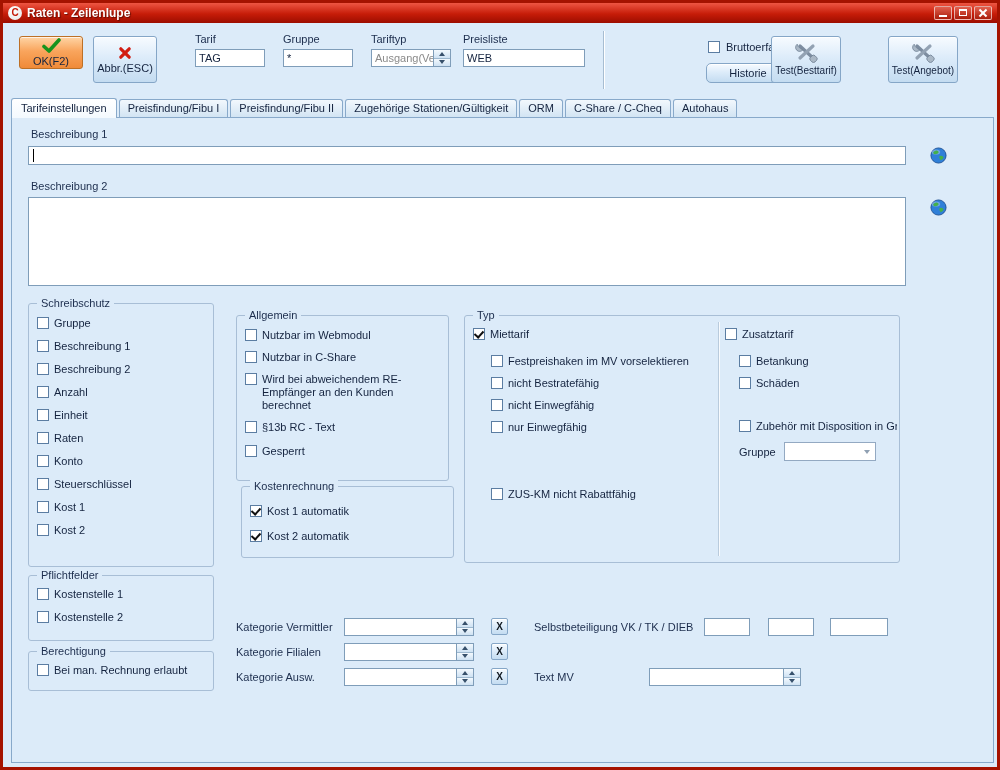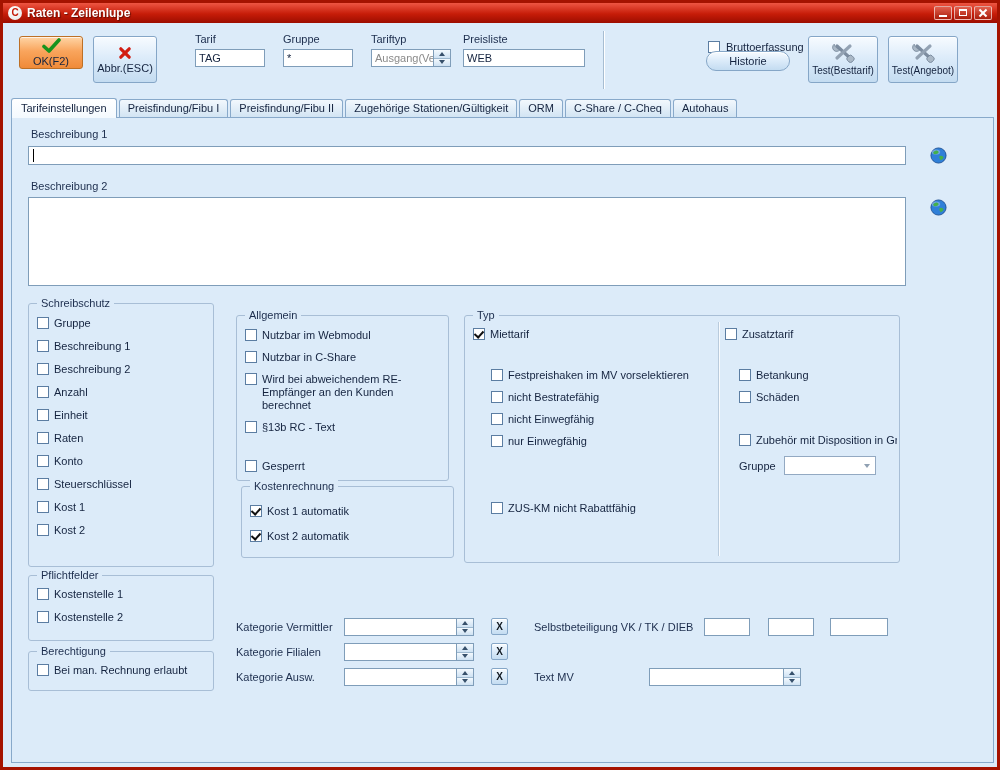--- a/index.html
+++ b/index.html
@@ -16,41 +16,41 @@
   .g-x1,.g-x2{position:absolute;left:50%;top:50%;width:10px;height:2px;background:#fff;}
   .g-x1{transform:translate(-50%,-50%) rotate(45deg);}
   .g-x2{transform:translate(-50%,-50%) rotate(-45deg);}
 
   
   .toolbar{position:absolute;left:0;top:20px;right:0;height:77px;}
   .bigbtn{position:absolute;display:flex;flex-direction:column;align-items:center;justify-content:center;gap:2px;border-radius:3px;box-sizing:border-box;cursor:default;text-align:center;}
   .btn-blue{background:linear-gradient(180deg,#f7fbff 0%,#ddecfa 45%,#c4dcf1 100%);border:1px solid #85a6c7;box-shadow:inset 0 1px 0 #fff;}
   .btn-ok{left:16px;top:13px;width:64px;height:33px;background:linear-gradient(180deg,#ffd5a6 0%,#f9a55d 45%,#f08a38 100%);border:1px solid #bd7026;box-shadow:inset 0 1px 0 rgba(255,255,255,.7);}
   .btn-cancel{left:90px;top:13px;width:64px;height:47px;}
-  .btn-testb{left:805px;top:13px;width:70px;height:47px;font-size:10px;}
+  .btn-testb{left:768px;top:13px;width:70px;height:47px;font-size:10px;}
   .btn-testa{left:885px;top:13px;width:70px;height:47px;font-size:10px;}
   .fld{position:absolute;top:10px;}
   .fld .flabel{display:block;margin-bottom:4px;color:#1c2d4d;}
   .tbx{height:18px;border:1px solid #7f9db9;background:#fff;font-family:inherit;font-size:11px;padding:0 3px;color:#14233f;box-sizing:border-box;}
   .f-tarif{left:192px;}  .f-tarif .tbx{width:70px;}
   .f-gruppe{left:280px;} .f-gruppe .tbx{width:70px;}
   .f-tariftyp{left:368px;}
   .f-preis{left:460px;}  .f-preis .tbx{width:122px;}
   .combo{display:flex;height:18px;border:1px solid #7f9db9;background:#fff;box-sizing:border-box;}
   .ctext{flex:1;padding:2px 3px 0;overflow:hidden;white-space:nowrap;}
   .gray{color:#8a8a8a;}
   .spin{width:16px;display:flex;flex-direction:column;border-left:1px solid #7f9db9;flex:none;}
   .spin > span{flex:1;display:flex;align-items:center;justify-content:center;background:linear-gradient(180deg,#f3f9fe,#cfe2f3);border-bottom:1px solid #9db8cf;}
   .spin > span:last-child{border-bottom:none;}
   .tri-up{width:0;height:0;border-left:3px solid transparent;border-right:3px solid transparent;border-bottom:4px solid #37506b;}
   .tri-dn{width:0;height:0;border-left:3px solid transparent;border-right:3px solid transparent;border-top:4px solid #37506b;}
   .tri-dn.soft{border-top-color:#8fa0b2;}
   .vsep{position:absolute;left:600px;top:8px;height:58px;width:1px;background:#a7bdd2;box-shadow:1px 0 0 #fff;}
   .brutto{position:absolute;left:705px;top:18px;display:flex;align-items:flex-start;gap:6px;}
-  .btn-hist{position:absolute;left:703px;top:28px;width:84px;height:20px;display:flex;align-items:center;justify-content:center;border-radius:10px;box-sizing:border-box;}
+  .btn-hist{position:absolute;left:703px;top:40px;width:84px;height:20px;display:flex;align-items:center;justify-content:center;border-radius:5px;box-sizing:border-box;}
 
   
   .tabs{position:absolute;left:8px;top:97px;height:17px;display:flex;align-items:flex-end;z-index:3;}
   .tab{padding:2px 8px 3px;background:linear-gradient(180deg,#f2f8fd,#d2e4f3);border:1px solid #88a9ca;border-bottom:none;border-radius:3px 3px 0 0;margin-right:2px;white-space:nowrap;cursor:default;margin-top:20px;}
   .tab.active{background:linear-gradient(180deg,#ffffff,#f3f9fe);padding:3px 9px 4px;margin-bottom:-1px;position:relative;z-index:4;}
 
   
   .panel{position:absolute;left:8px;top:114px;width:983px;height:646px;border:1px solid #88a9ca;background:#dcebf9;box-sizing:border-box;}
   .panel .plabel{position:absolute;color:#1c2d4d;}
   .ibox{position:absolute;border:1px solid #7f9db9;background:#fff;box-sizing:border-box;font-family:inherit;font-size:11px;color:#14233f;padding:0 4px;}
@@ -75,21 +75,21 @@
   .g-kost .cb{margin-bottom:12px;}
   .box{width:12px;height:12px;background:#fff;border:1px solid #5b7da2;box-sizing:border-box;flex:none;position:relative;margin-top:0;}
   .box.checked::after{content:"";position:absolute;left:2px;top:0px;width:4px;height:7px;border:solid #101010;border-width:0 2px 2px 0;transform:rotate(42deg);}
   .cbl{line-height:13px;}
   .cb-wrap{margin-bottom:37px;}
   .cb-wrap .cbl{width:176px;}
 
   .typcol{position:absolute;top:12px;}
   .typ-left{left:8px;width:240px;}
   .typ-right{left:260px;width:172px;}
-  .sub{margin-left:18px;margin-top:28px;}
+  .sub{margin-left:18px;margin-top:14px;}
   .typ-right .sub{margin-left:14px;}
   .mt-big{margin-top:54px;margin-left:18px;}
   .zub{margin-top:30px;margin-left:14px;}
   .zub .cbl{white-space:nowrap;overflow:hidden;max-width:150px;}
   .typ-sep{position:absolute;left:253px;top:6px;bottom:6px;width:1px;background:#b9cbdd;box-shadow:1px 0 0 rgba(255,255,255,.8);}
   .gruprow{display:flex;align-items:center;gap:8px;margin-left:14px;margin-top:9px;}
   .ddl{width:92px;height:19px;border:1px solid #93a9c2;background:#fff;display:flex;box-sizing:border-box;}
   .ddl-text{flex:1;padding:2px 4px 0;overflow:hidden;}
   .ddl-btn{width:15px;display:flex;align-items:center;justify-content:center;flex:none;}
 
@@ -308,21 +308,21 @@
             <span class="cbl">Nutzbar im Webmodul</span>
           </label>
         <label class="cb">
             <span class="box"></span>
             <span class="cbl">Nutzbar in C-Share</span>
           </label>
         <label class="cb cb-wrap">
             <span class="box"></span>
             <span class="cbl">Wird bei abweichendem RE-Empfänger an den Kunden berechnet</span>
           </label>
-        <label class="cb" style="margin-bottom:26px;">
+        <label class="cb" style="margin-bottom:11px;">
             <span class="box"></span>
             <span class="cbl">§13b RC - Text</span>
           </label>
         <label class="cb">
             <span class="box"></span>
             <span class="cbl">Gesperrt</span>
           </label>
       </div>
     </div>
 

